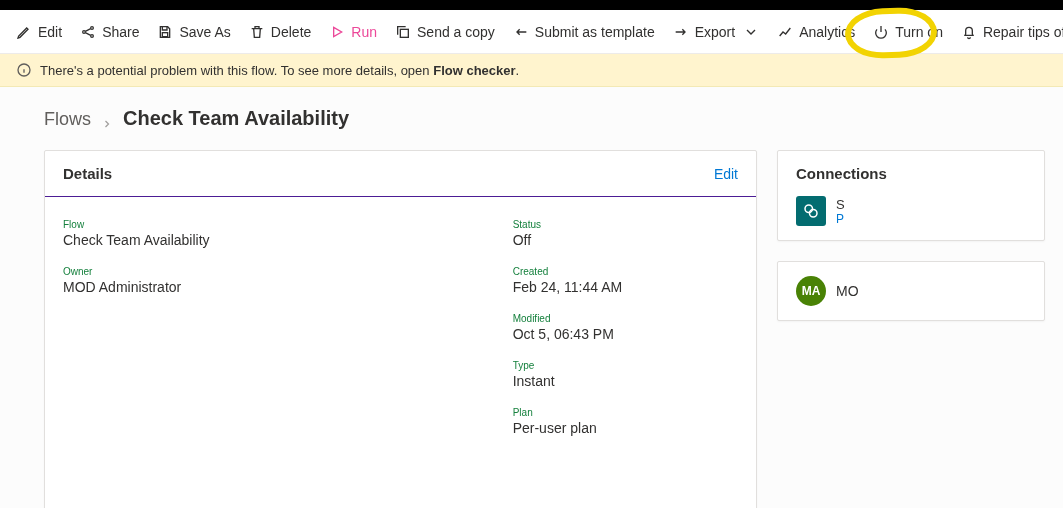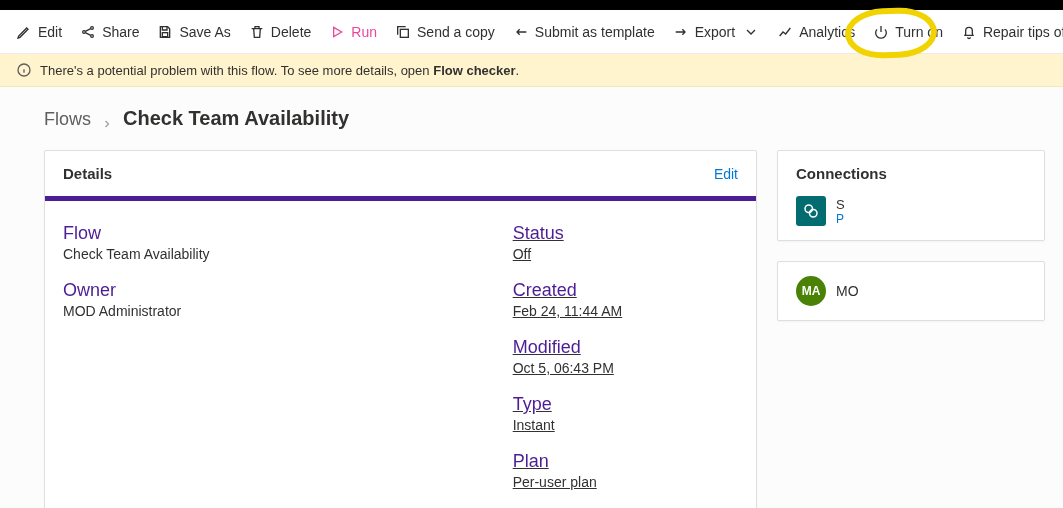--- a/index.html
+++ b/index.html
@@ -71,33 +71,33 @@
     border: 1px solid #e1dfdd;
     border-radius: 2px;
     box-shadow: 0 1px 2px rgba(0,0,0,0.04);
   }
   .details-card { width: 910px; padding: 0; }
   .details-header {
     display: flex;
     align-items: center;
     justify-content: space-between;
     padding: 14px 18px;
-    border-bottom: 5px solid #4c1d95;
+    border-bottom: 1px solid #4c1d95;
   }
   .details-header .title { font-weight: 600; font-size: 15px; }
   .details-header .edit-link { color: #0078d4; cursor: pointer; font-size: 14px; }
   .details-body {
     display: flex;
     padding: 22px 18px 80px 18px;
     gap: 40px;
   }
   .col { flex: 1; }
-  .col.right { flex: 0.55; text-decoration: underline; }
+  .col.right { flex: 0.55; }
   .field { margin-bottom: 18px; }
-  .field .label { font-size: 18px; color: #4c1d95; margin-bottom: 2px; }
+  .field .label { font-size: 10px; color: #15803d; margin-bottom: 2px; }
   .field .value { font-size: 14px; color: #323130; }
   .side-card { width: 268px; padding: 14px 18px; }
   .side-card .title { font-weight: 600; font-size: 15px; margin-bottom: 14px; }
   .conn-row { display: flex; align-items: center; gap: 10px; }
   .conn-icon {
     width: 30px; height: 30px;
     background: #036c70;
     border-radius: 3px;
     display: flex; align-items: center; justify-content: center;
     color: #fff;

